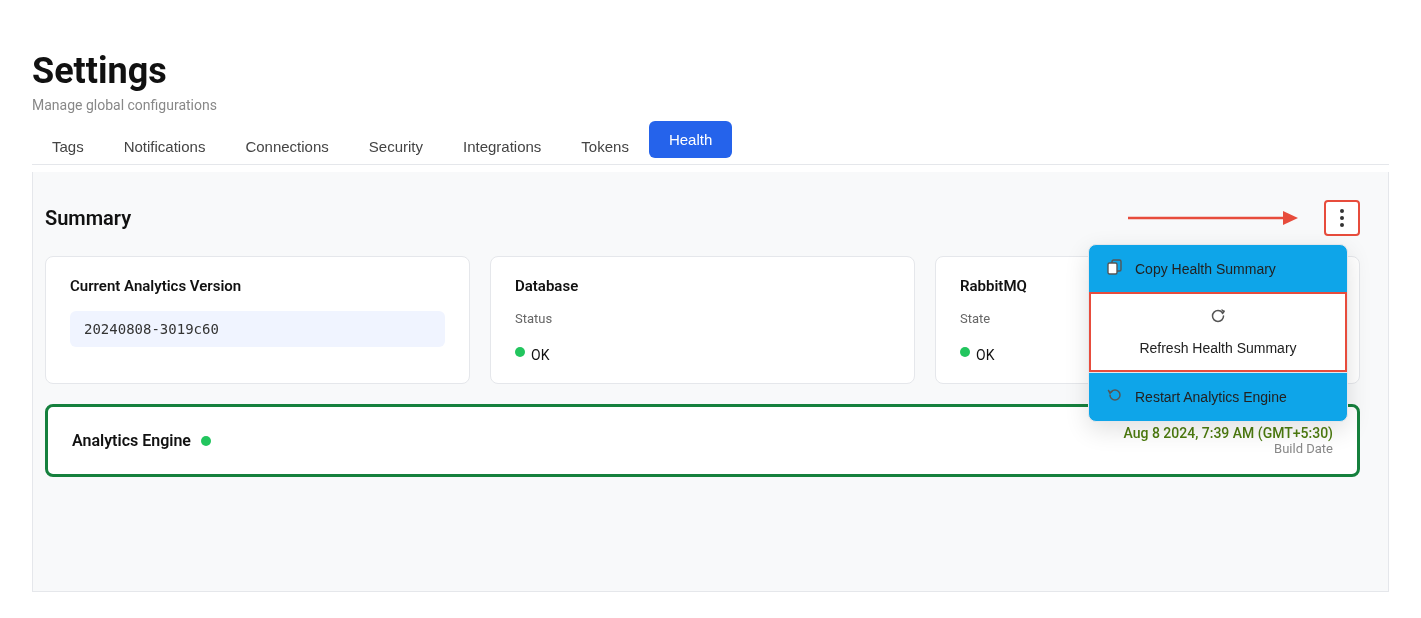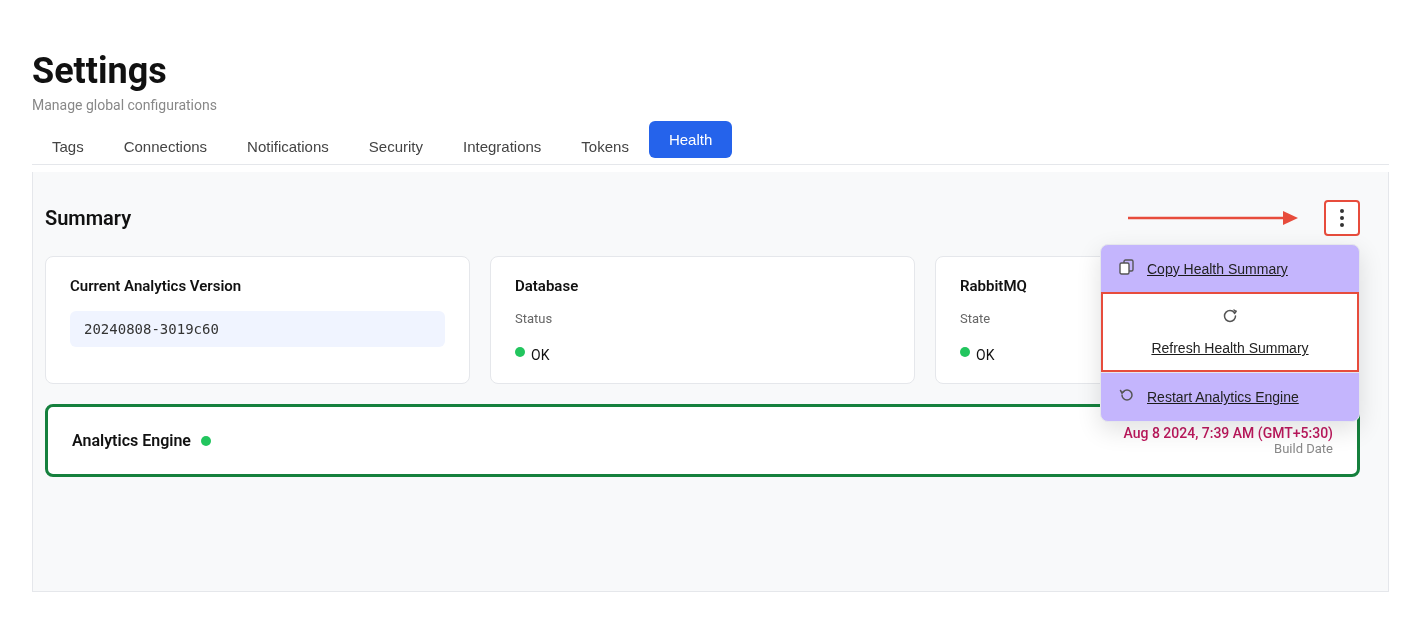--- a/index.html
+++ b/index.html
@@ -193,42 +193,41 @@
       font-weight: 600;
       color: #111;
     }
 
     .analytics-right {
       text-align: right;
     }
 
     .analytics-date {
       font-size: 14px;
-      color: #be185d;
+      color: #4d7c0f;
       font-weight: 500;
     }
 
     .build-date-label {
       font-size: 13px;
       color: #888;
     }
 
     
     .dropdown-menu {
       position: absolute;
       top: 44px;
-      right: 0;
-      background: #c4b5fd;
+      right: 12px;
+      background: #0ea5e9;
       border: 1px solid #e5e7eb;
       border-radius: 8px;
       box-shadow: 0 8px 24px rgba(0,0,0,0.12);
       width: 260px;
       z-index: 100;
       overflow: hidden;
-      text-decoration: underline;
     }
 
     .dropdown-item {
       display: flex;
       align-items: center;
       gap: 12px;
       padding: 14px 18px;
       font-size: 14px;
       color: #222;
       cursor: pointer;
@@ -258,22 +257,22 @@
   </style>
 </head>
 <body>
 
 <div class="page-wrapper">
   <h1 class="page-title">Settings</h1>
   <p class="page-subtitle">Manage global configurations</p>
 
   <nav class="tabs-bar">
     <button class="tab-item">Tags</button>
+    <button class="tab-item">Notifications</button>
     <button class="tab-item">Connections</button>
-    <button class="tab-item">Notifications</button>
     <button class="tab-item">Security</button>
     <button class="tab-item">Integrations</button>
     <button class="tab-item">Tokens</button>
     <button class="tab-item active">Health</button>
   </nav>
 
   <div class="content-area">
     <div class="summary-header">
       <span class="summary-title">Summary</span>
 

